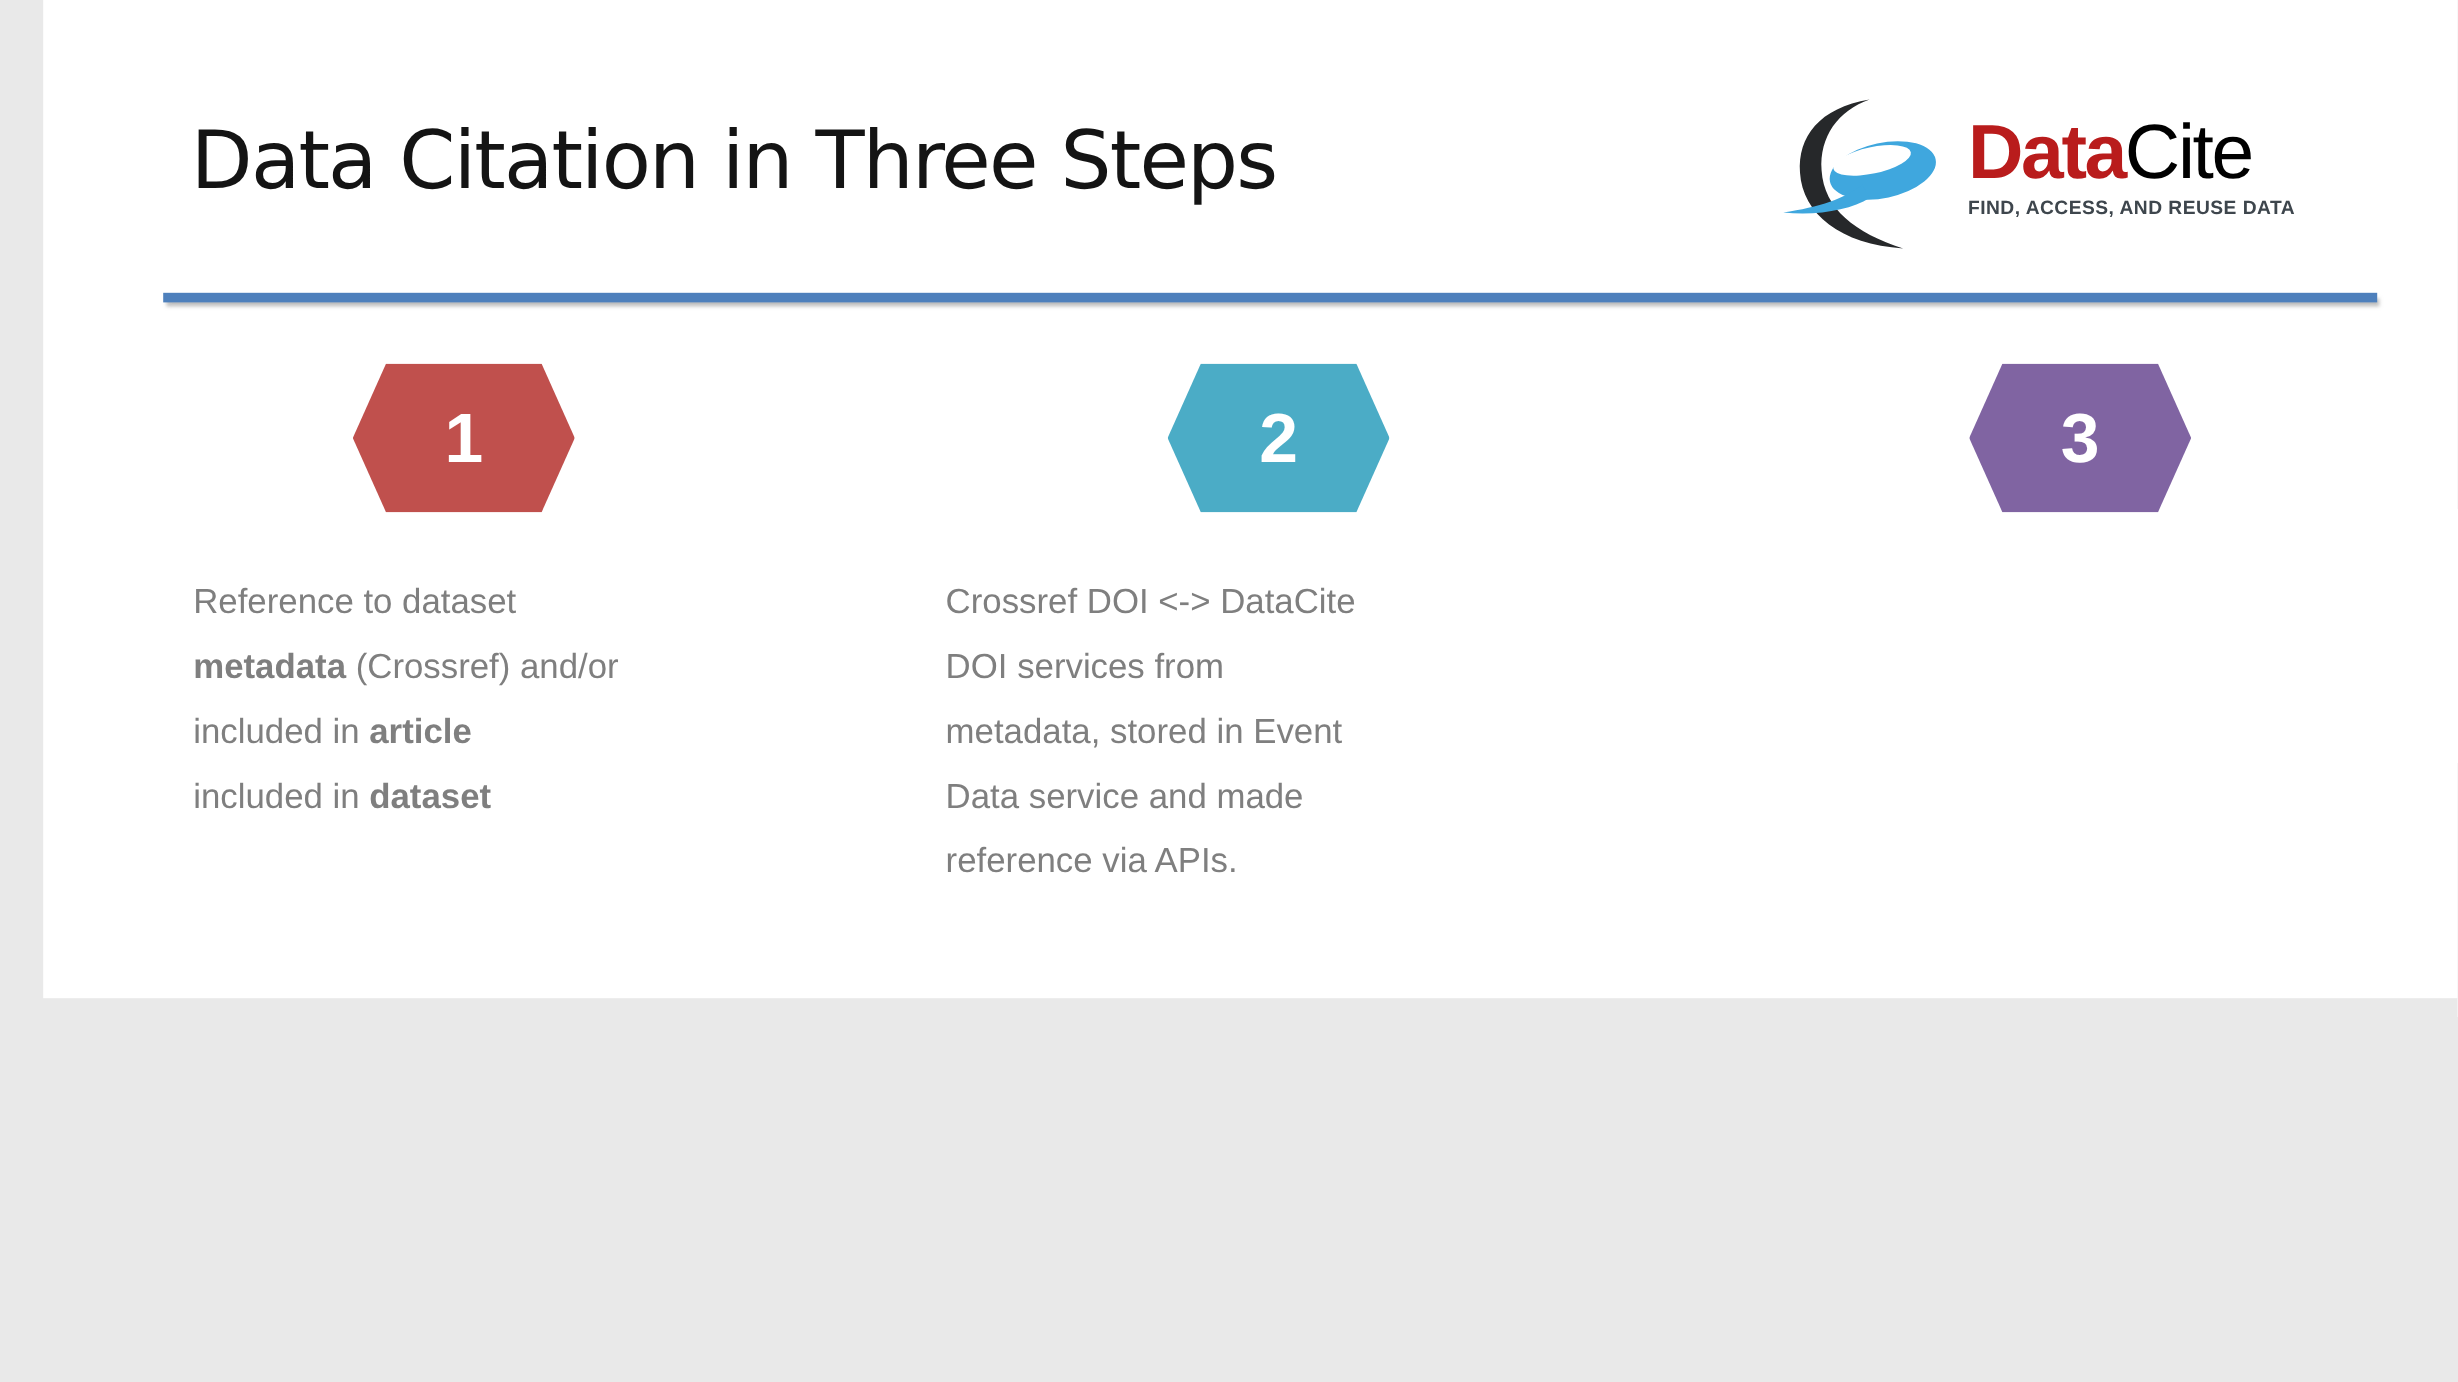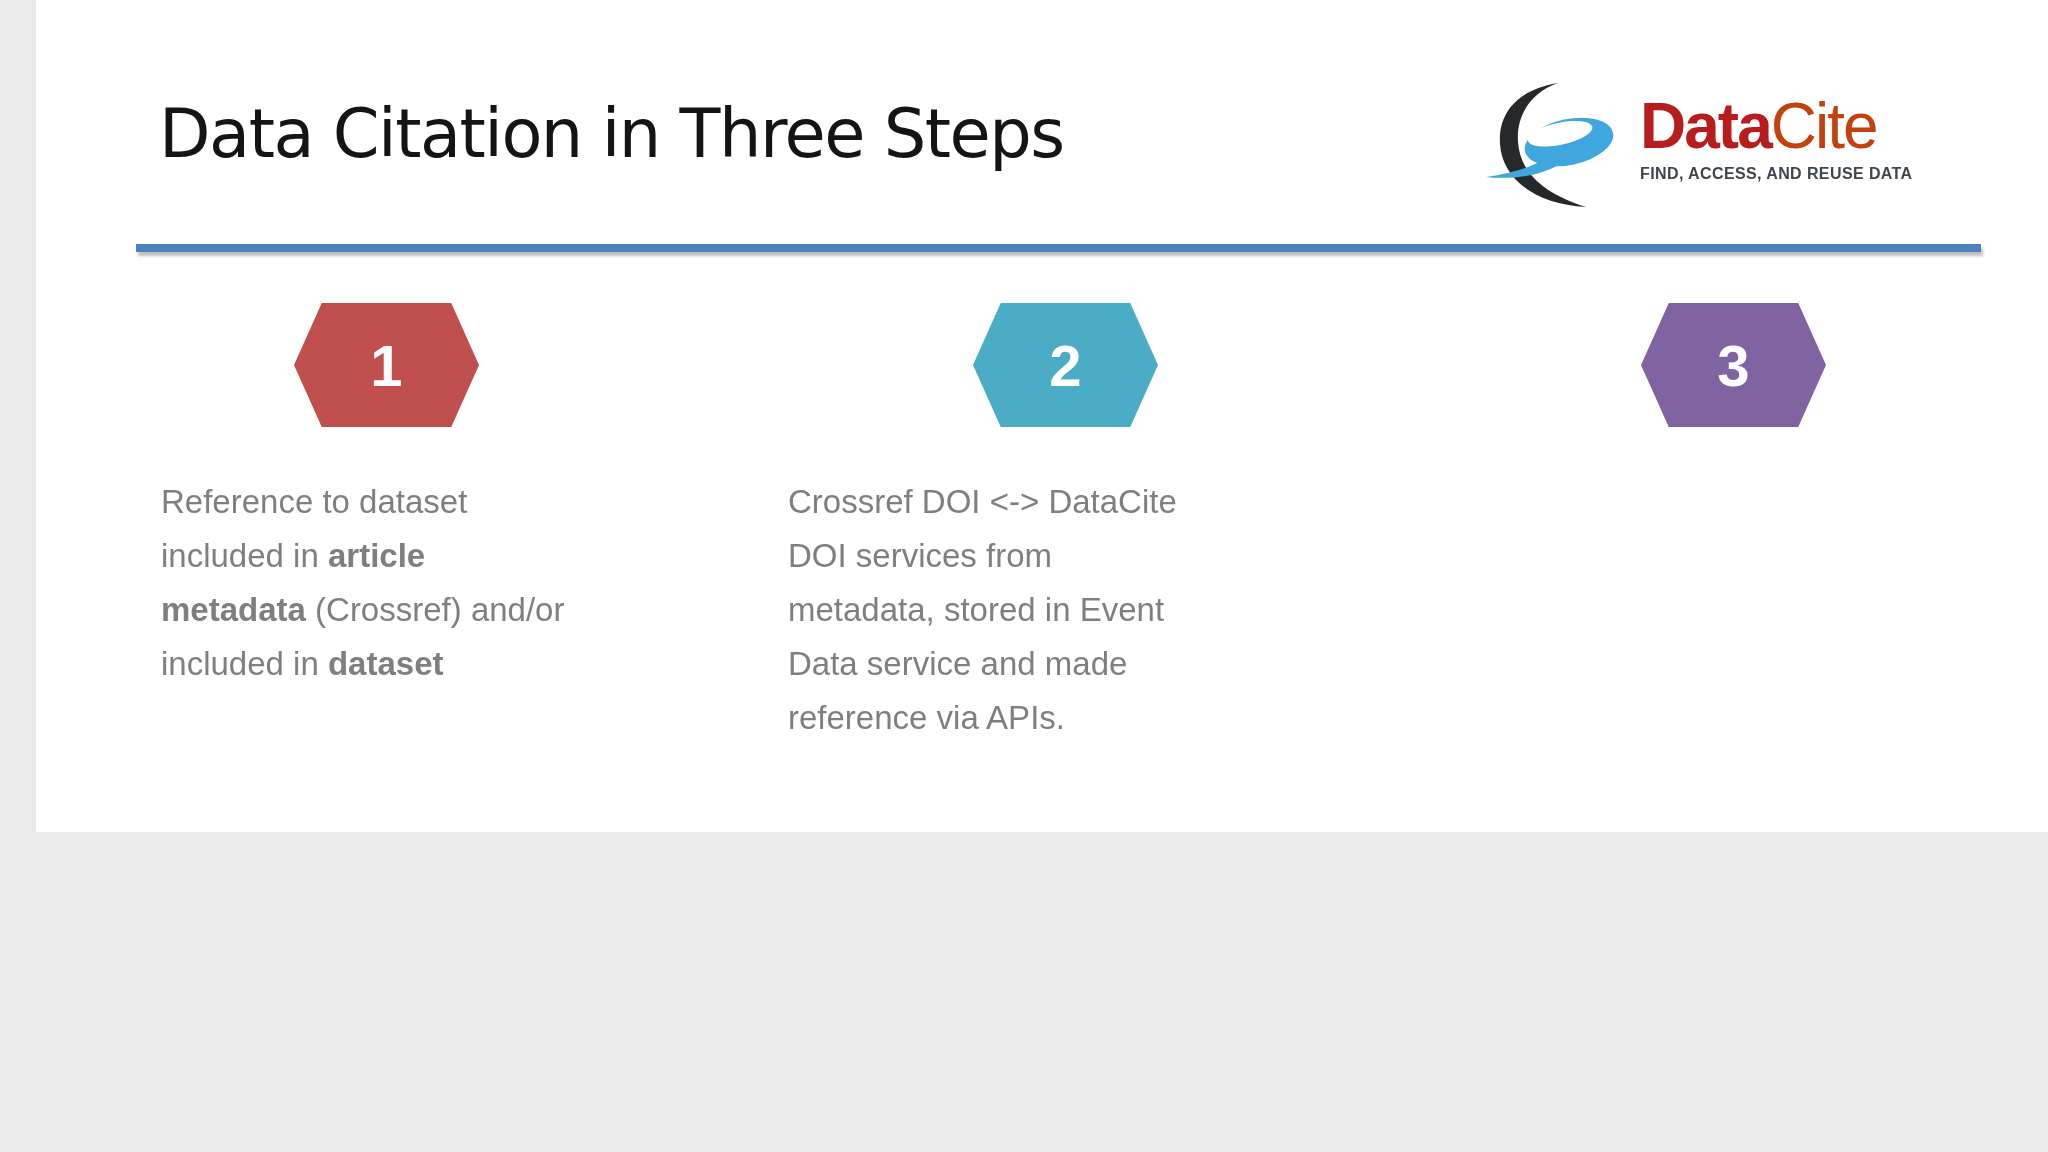--- a/index.html
+++ b/index.html
@@ -69,21 +69,21 @@
     clip-path:polygon(15% 0%,85% 0%,100% 50%,85% 100%,15% 100%,0% 50%);
     display:flex;align-items:center;justify-content:center;
   }
   .hex-num{
     color:#ffffff;
     font-size:58px;
     font-weight:700;
   }
   .desc{
     margin-top:48px;
-    font-size:33px;
+    font-size:29px;
     line-height:54px;
   }
   .desc .line{white-space:nowrap;}
   .desc span.b{font-weight:700;}
 </style>
 </head>
 <body>
 
 <div class="slide">
 
@@ -97,37 +97,37 @@
 
       <g transform="rotate(-12 85 62)">
         <ellipse class="swoosh-blue" cx="85" cy="62" rx="45" ry="23" style="fill: rgb(63, 167, 222);"></ellipse>
         <ellipse cx="78" cy="52" rx="33" ry="11" fill="#ffffff"></ellipse>
       </g>
 
       <path class="swoosh-blue" d="M2,97 C32,93 54,85 68,74 L74,85 C58,95 30,100 2,97 Z" style="fill: rgb(63, 167, 222);"></path>
     </svg>
     <div class="logo-textcol">
       <div class="logo-word">
-        <span class="lw-data" style="color: #b91c1c;">Data</span><span class="lw-cite" style="color: #c2410c;">Cite</span>
+        <span class="lw-data" style="color: #b91c1c;">Data</span><span class="lw-cite" style="color: #000000;">Cite</span>
       </div>
       <div class="logo-tagline" style="color: rgb(62, 70, 77);">FIND, ACCESS, AND REUSE DATA</div>
     </div>
   </div>
 
   <div class="divider" style="background: rgb(78, 128, 188);"></div>
 
   <div id="steps" style="color: rgb(127, 127, 127);">
   <div class="step s1">
     <div class="hex" style="background: rgb(192, 80, 77);">
       <span class="hex-num">1</span>
     </div>
     <div class="desc">
           <div class="line"><span>Reference to dataset</span></div>
+          <div class="line"><span class="b">metadata</span><span> (Crossref) and/or</span></div>
           <div class="line"><span>included in </span><span class="b">article</span></div>
-          <div class="line"><span class="b">metadata</span><span> (Crossref) and/or</span></div>
           <div class="line"><span>included in </span><span class="b">dataset</span></div>
         </div>
   </div>
 
   <div class="step s2">
     <div class="hex" style="background: rgb(75, 172, 198);">
       <span class="hex-num">2</span>
     </div>
     <div class="desc">
           <div class="line"><span>Crossref DOI &lt;-&gt; DataCite</span></div>

